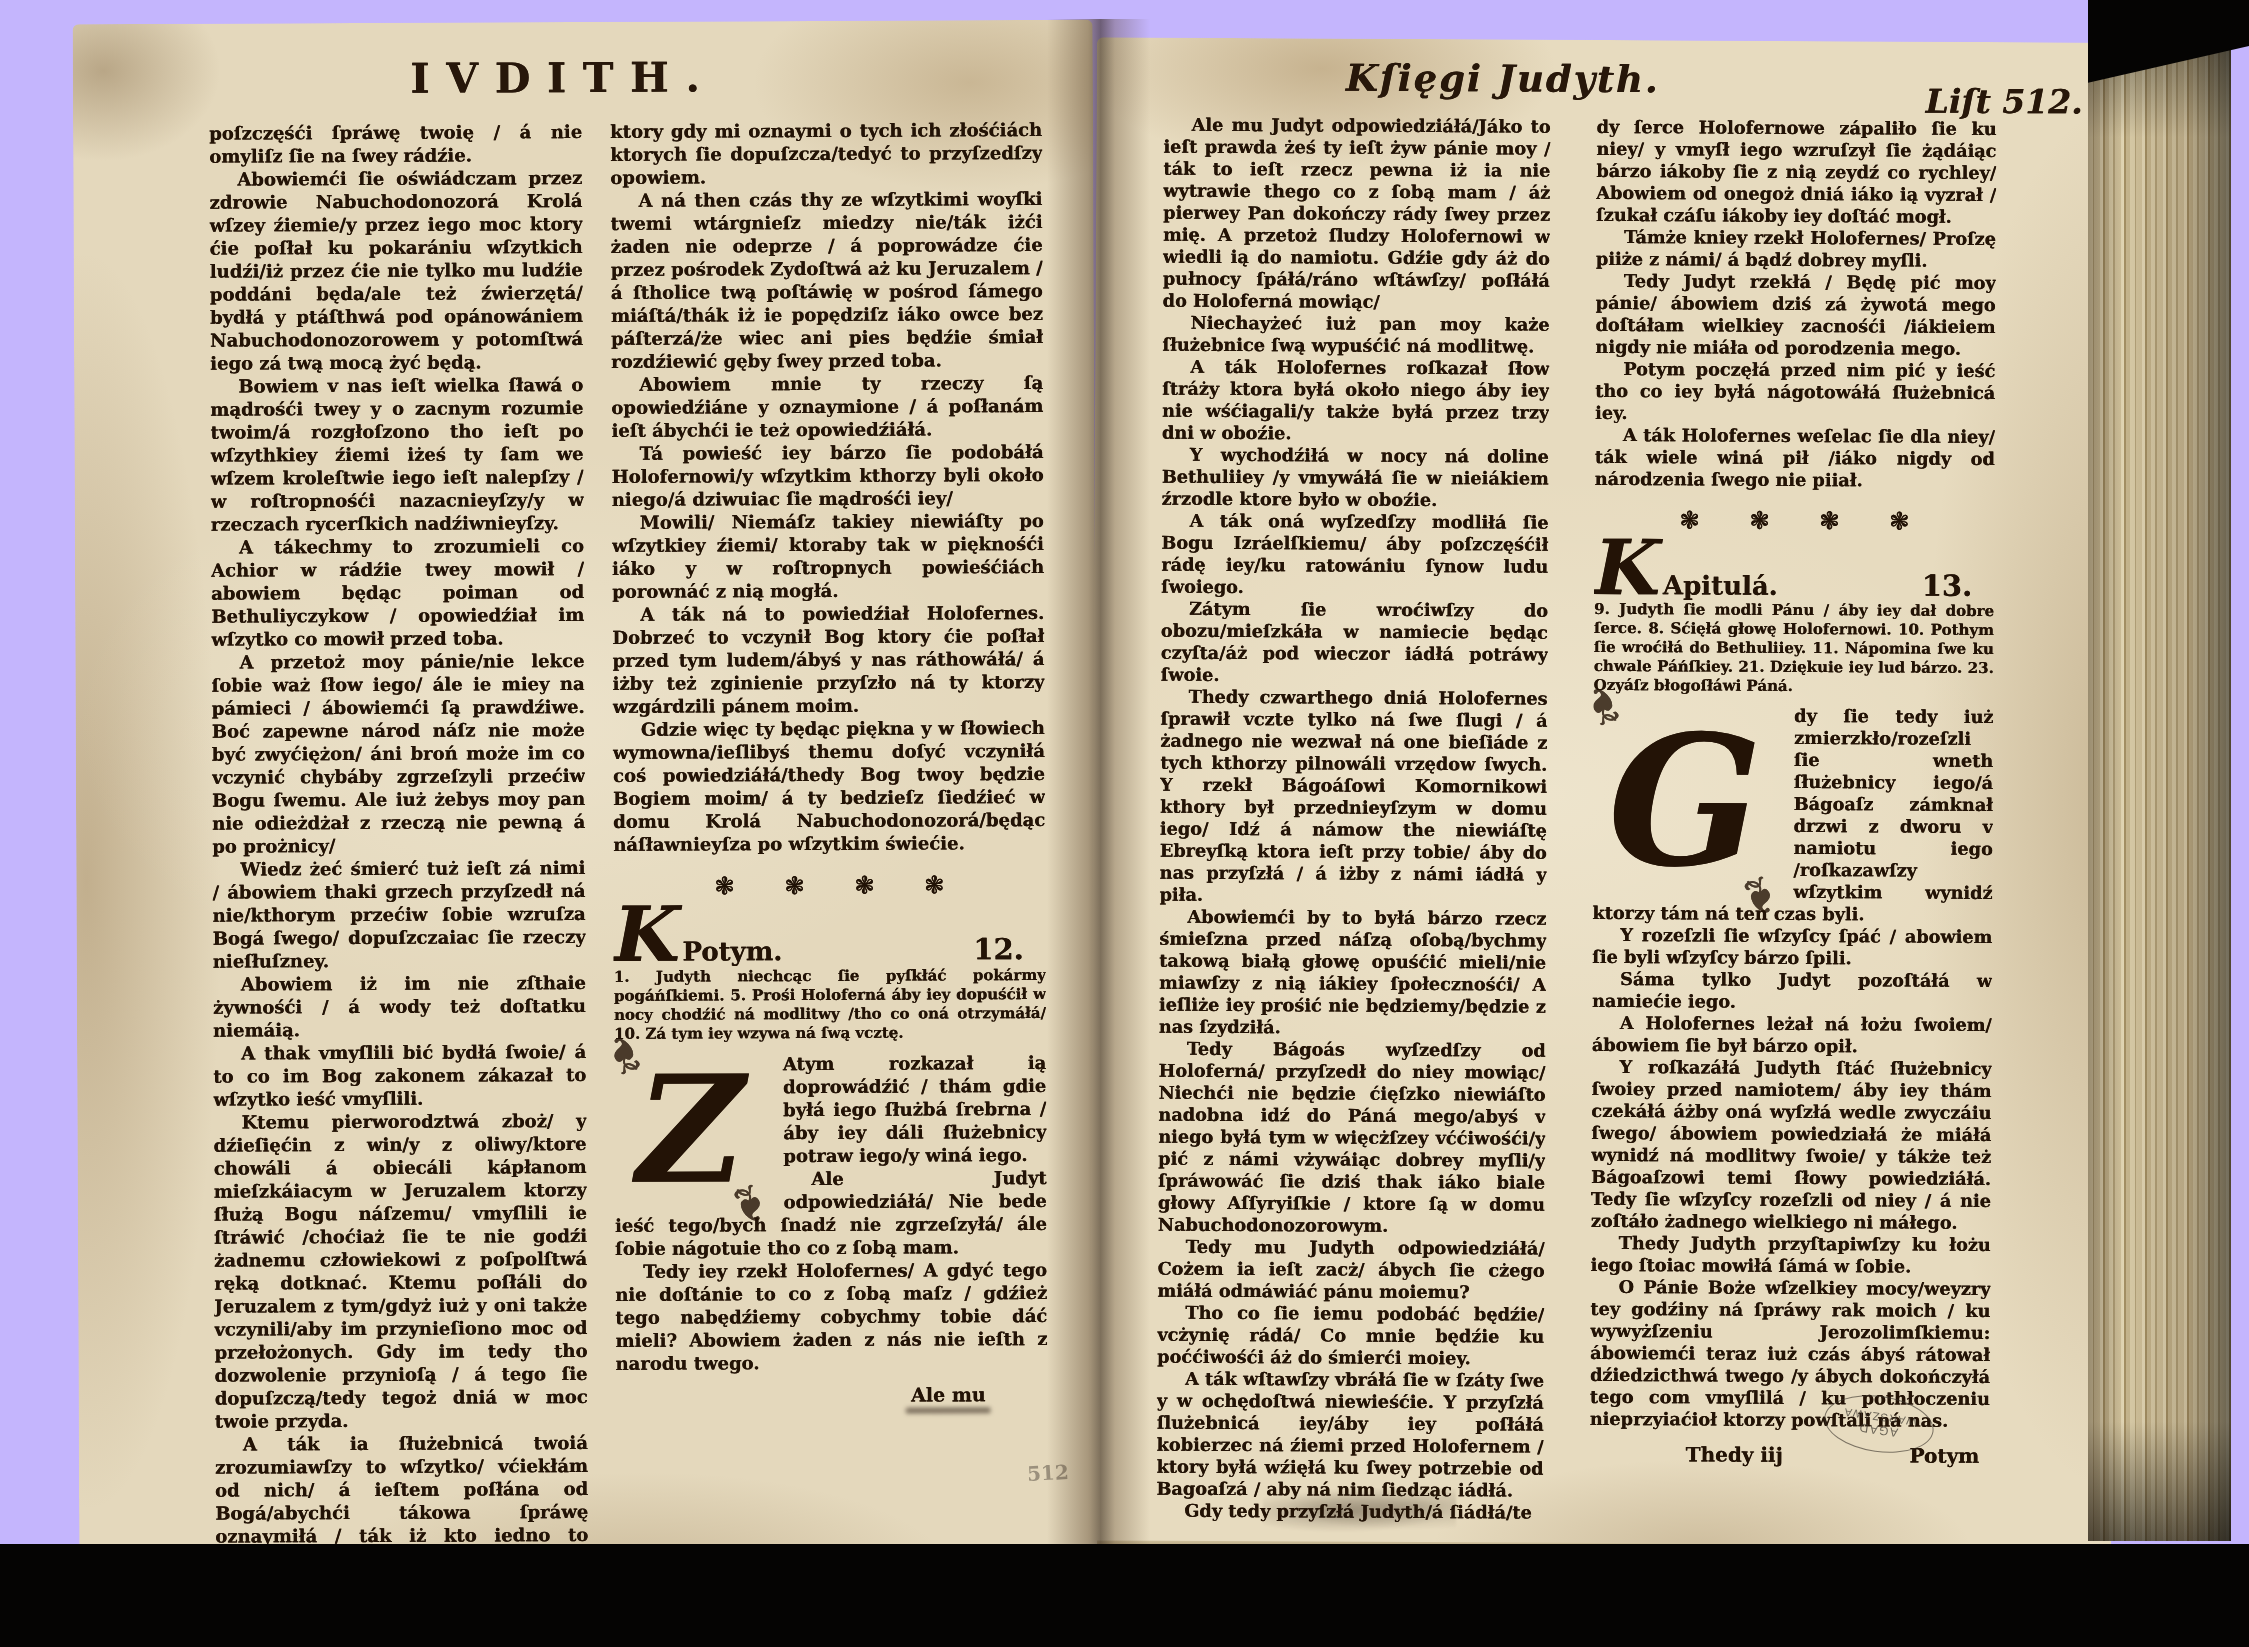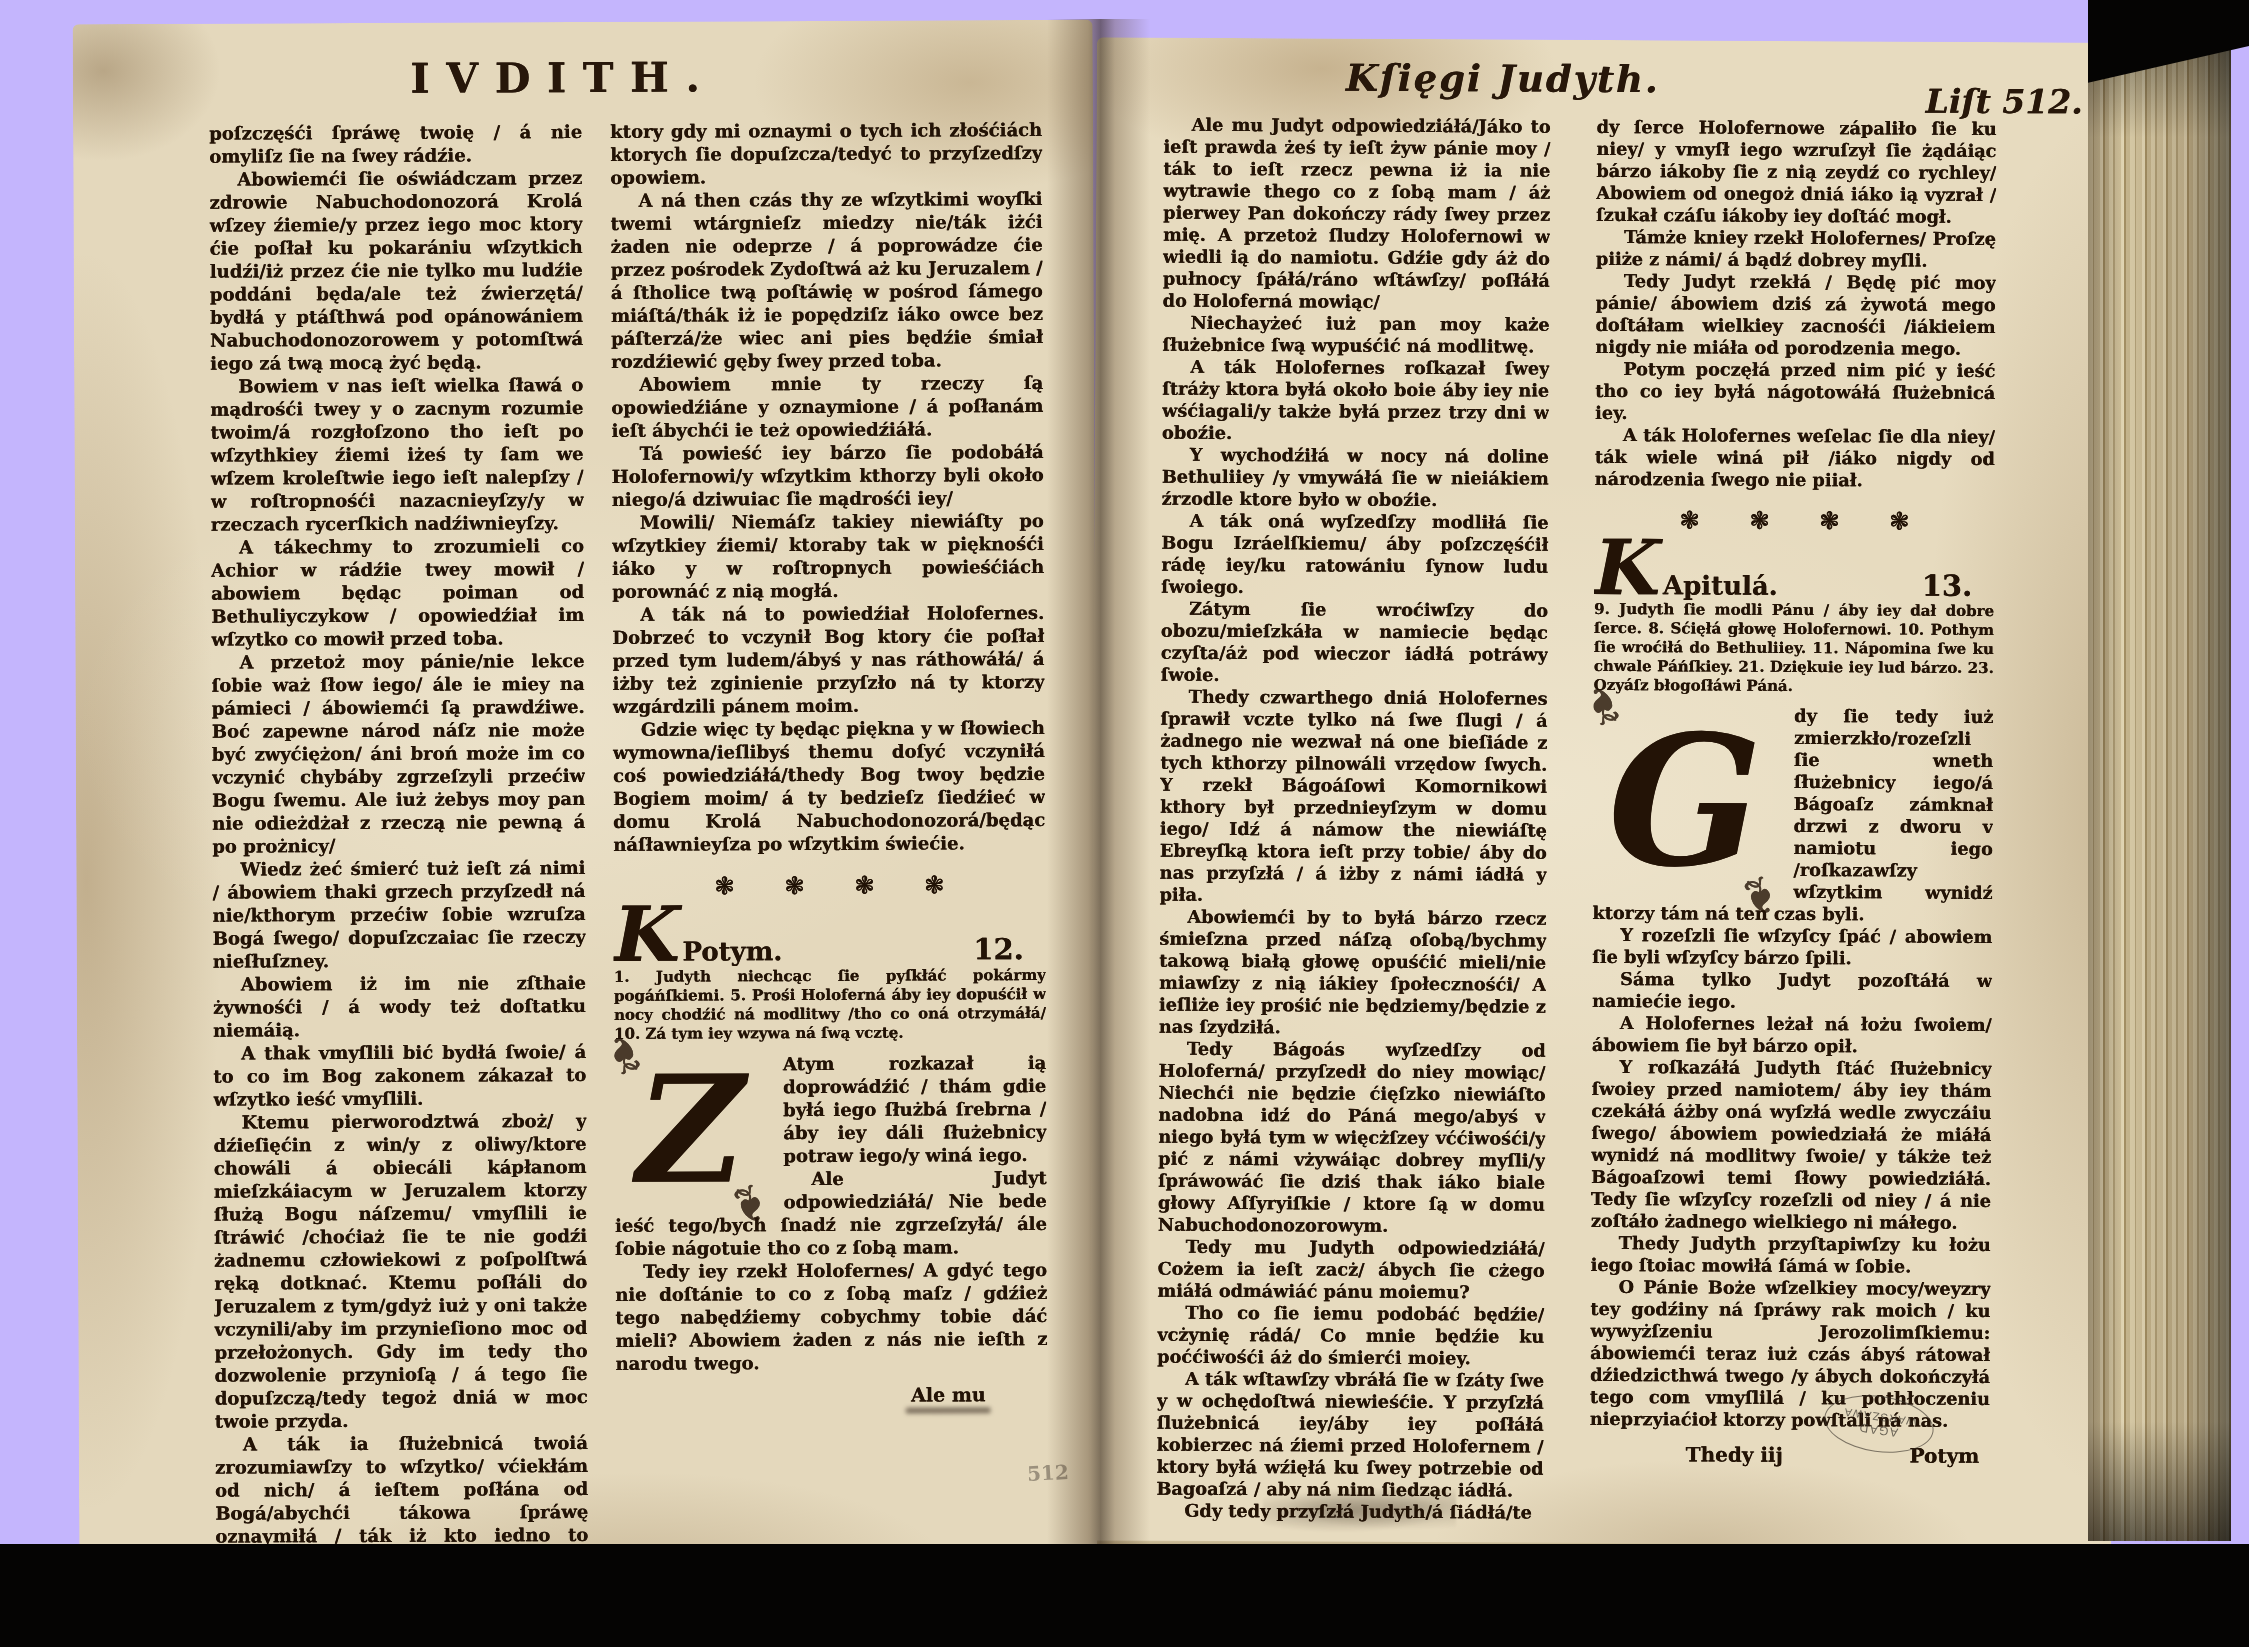--- a/index.html
+++ b/index.html
@@ -146,21 +146,21 @@
         <div class="catchword"><span class="cw">Ale mu</span></div>
       </div>
   </div>
 
   <div class="page" id="page-right">
     <div class="runhead" id="head-right-title">Kſięgi Judyth.</div>
     <div class="runhead" id="head-right-folio">Liſt 512.</div>
     <div class="col" id="colR1">
         <p class="para indent"><span class="vnum">4</span><span class="vtext">Ale mu Judyt odpowiedziáłá/Jáko to ieſt prawda żeś ty ieſt żyw pánie moy / ták to ieſt rzecz pewna iż ia nie wytrawie thego co z ſobą mam / áż pierwey Pan dokończy rády ſwey przez mię. A przetoż ſludzy Holofernowi w wiedli ią do namiotu. Gdźie gdy áż do pułnocy ſpáłá/ráno wſtáwſzy/ poſłáłá do Holoferná mowiąc/</span></p>
         <p class="para indent"><span class="vtext">Niechayżeć iuż pan moy każe ſłużebnice ſwą wypuśćić ná modlitwę.</span></p>
-        <p class="para indent"><span class="vtext">A ták Holofernes roſkazał ſwey ſtráży ktora byłá około boie áby iey nie wśćiagali/y także byłá przez trzy dni w oboźie.</span></p>
+        <p class="para indent"><span class="vtext">A ták Holofernes roſkazał ſłow ſtráży ktora byłá około niego áby iey nie wśćiagali/y także byłá przez trzy dni w oboźie.</span></p>
         <p class="para indent"><span class="vtext">Y wychodźiłá w nocy ná doline Bethuliiey /y vmywáłá ſie w nieiákiem źrzodle ktore było w oboźie.</span></p>
         <p class="para indent"><span class="vtext">A ták oná wyſzedſzy modliłá ſie Bogu Izráelſkiemu/ áby poſzczęśćił rádę iey/ku ratowániu ſynow ludu ſwoiego.</span></p>
         <p class="para indent"><span class="vtext">Zátym ſie wroćiwſzy do obozu/mieſzkáła w namiecie będąc czyſta/áż pod wieczor iádłá potráwy ſwoie.</span></p>
         <p class="para indent"><span class="vtext">Thedy czwarthego dniá Holofernes ſprawił vczte tylko ná ſwe ſlugi / á żadnego nie wezwał ná one bieſiáde z tych kthorzy pilnowáli vrzędow ſwych. Y rzekł Bágoáſowi Komornikowi kthory był przednieyſzym w domu iego/ Idź á námow the niewiáſtę Ebreyſką ktora ieſt przy tobie/ áby do nas przyſzłá / á iżby z námi iádłá y piła.</span></p>
         <p class="para indent"><span class="vtext">Abowiemći by to byłá bárzo rzecz śmieſzna przed náſzą oſobą/bychmy takową białą głowę opuśćić mieli/nie miawſzy z nią iákiey ſpołecznośći/ A ieſliże iey prośić nie będziemy/będzie z nas ſzydziłá.</span></p>
         <p class="para indent"><span class="vtext">Tedy Bágoás wyſzedſzy od Holoferná/ przyſzedł do niey mowiąc/ Niechći nie będzie ćięſzko niewiáſto nadobna idź do Páná mego/abyś v niego byłá tym w więcżſzey vććiwośći/y pić z námi vżywáiąc dobrey myſli/y ſpráwowáć ſie dziś thak iáko biale głowy Aſſyryiſkie / ktore ſą w domu Nabuchodonozorowym.</span></p>
         <p class="para indent"><span class="vtext">Tedy mu Judyth odpowiedziáłá/ Cożem ia ieſt zacż/ ábych ſie cżego miáłá odmáwiáć pánu moiemu?</span></p>
         <p class="para indent"><span class="vtext">Tho co ſie iemu podobáć będźie/ vcżynię rádá/ Co mnie będźie ku poććiwośći áż do śmierći moiey.</span></p>
         <p class="para indent"><span class="vtext">A ták wſtawſzy vbráłá ſie w ſzáty ſwe y w ochędoſtwá niewieśćie. Y przyſzłá ſlużebnicá iey/áby iey poſłáłá kobierzec ná źiemi przed Holofernem / ktory byłá wźięłá ku ſwey potrzebie od Bagoaſzá / aby ná nim ſiedząc iádłá.</span></p>
         <p class="para indent"><span class="vtext">Gdy tedy przyſzłá Judyth/á ſiádłá/te</span></p>

